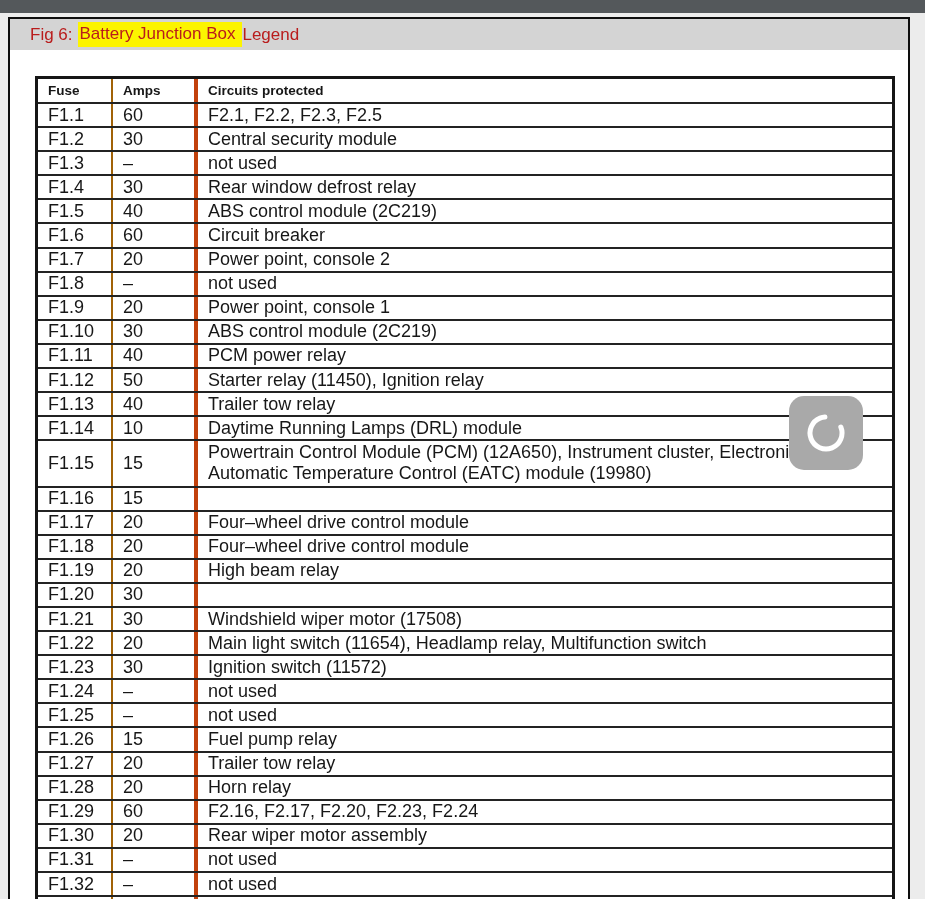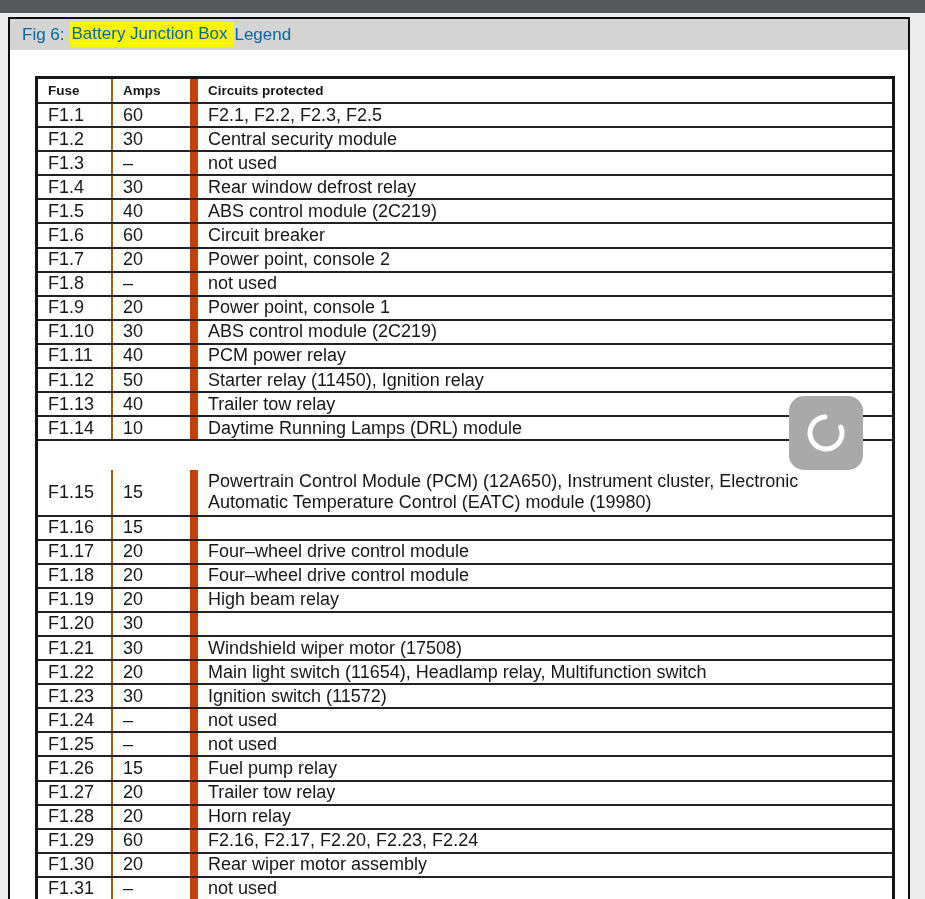--- a/index.html
+++ b/index.html
@@ -12,47 +12,47 @@
     position:absolute;left:0;top:0;width:925px;height:13px;
     background:linear-gradient(180deg,#3e4245 0%,#60646 7 25%,#55595c 60%,#4a4e51 100%);
     background-color:#54585b;
   }
   .page{
     position:absolute;left:8px;top:17px;width:902px;height:895px;
     box-sizing:border-box;border:2px solid #0e0e0e;background:#ffffff;
   }
   .caption-bar{
     height:31px;background:#d4d4d4;display:flex;align-items:center;
-    padding-left:12px;font-size:17px;color:#0369a1;
+    padding-left:20px;font-size:17px;color:#b91c1c;
   }
   .hl{
     background:#fcf400;
     padding:2px 7px 3px 2px;
     margin-left:5px;
   }
   .doc-table{
     position:absolute;left:25px;top:57px;width:860px;
     box-sizing:border-box;
     border:3px solid #161616;border-bottom:none;
     background:#fff;color:#171717;
   }
   .trow{
     display:flex;align-items:stretch;
     border-bottom:2px solid #232323;
     min-height:22.1px;
     font-size:18px;
   }
   .trow.header{min-height:23px;font-weight:bold;font-size:13.5px;}
-  .trow.tall{min-height:44.2px;margin-top:29px;}
+  .trow.tall{min-height:44.2px;}
   .cell{
     display:flex;align-items:center;box-sizing:border-box;
     padding-left:10px;
   }
   .c-fuse{width:75px;border-right:2px solid #a16207;}
-  .c-amps{width:85px;border-right:8px solid #c2410c;}
+  .c-amps{width:85px;border-right:4px solid #c2410c;}
   .c-circ{flex:1;white-space:pre-line;line-height:17px;padding-right:6px;}
   .trow.tall .c-circ{line-height:21px;}
   .overlay{
     position:absolute;left:789px;top:396px;width:74px;height:74px;
     background:#a9a9a9;border-radius:15px;
     display:flex;align-items:center;justify-content:center;
   }
 </style>
 </head>
 <body>

